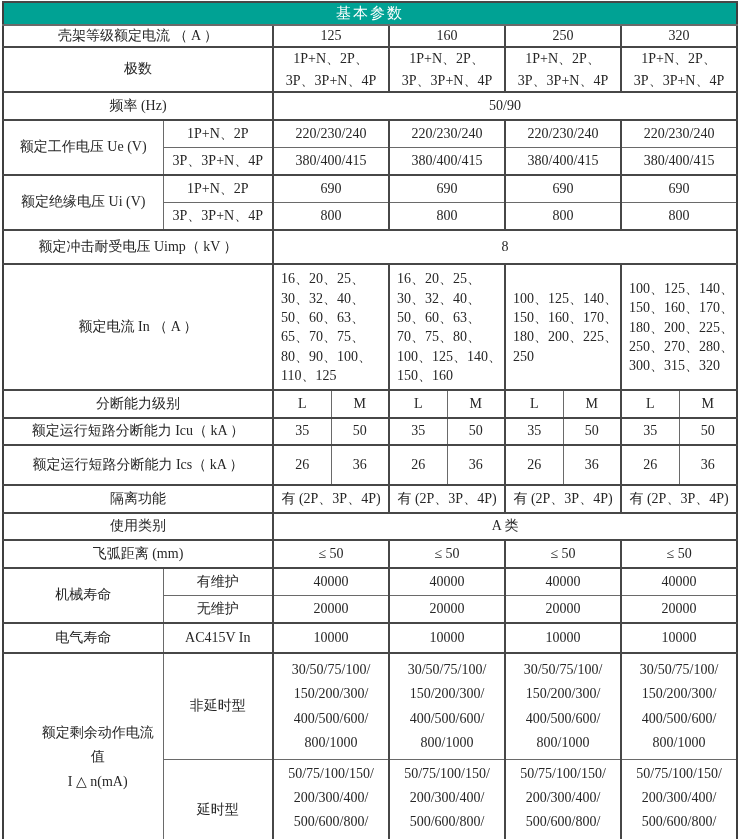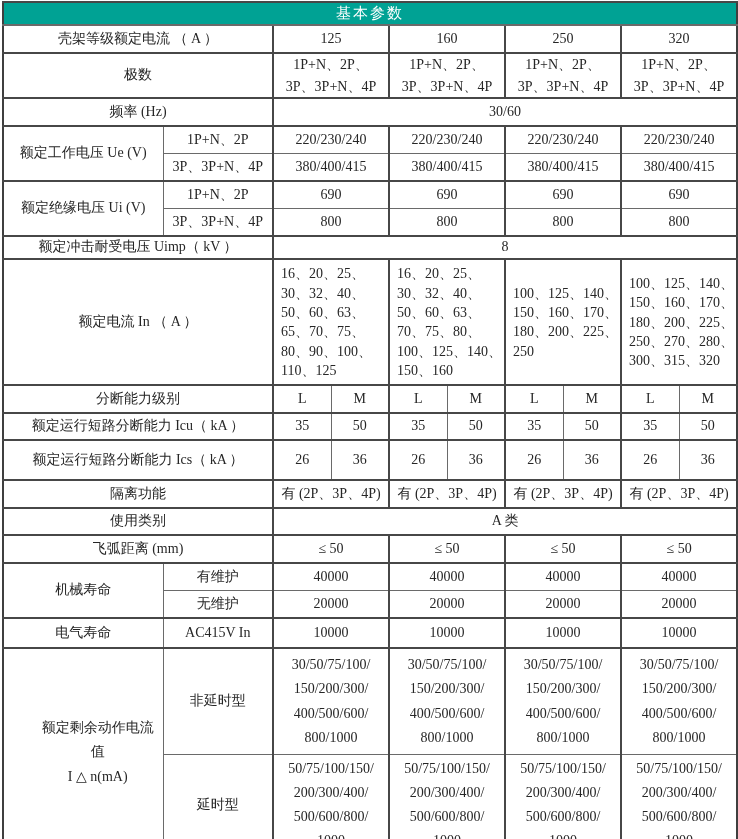--- a/index.html
+++ b/index.html
@@ -63,21 +63,21 @@
         <col style="width:58px">
     <col style="width:58px">
         <col style="width:58px">
   </colgroup>
 
   <tbody>
         <tr class="grp" style="height:23px">
     <td colspan="10" class="head accent-bg" style="background-color: rgb(0, 162, 148);">基本参数</td>
   </tr>
 
-  <tr class="grp" style="height:28px">
+  <tr class="grp" style="height:22px">
     <td colspan="2">壳架等级额定电流 （ A ）</td>
     <td colspan="2" class="vmaj">125</td>
     <td colspan="2" class="vmaj">160</td>
     <td colspan="2" class="vmaj">250</td>
     <td colspan="2" class="vmaj">320</td>
   </tr>
 
   <tr class="grp" style="height:44px">
     <td colspan="2">极数</td>
     <td colspan="2" class="vmaj poles ml">1P+N、2P、
@@ -85,21 +85,21 @@
     <td colspan="2" class="vmaj poles ml">1P+N、2P、
 3P、3P+N、4P</td>
     <td colspan="2" class="vmaj poles ml">1P+N、2P、
 3P、3P+N、4P</td>
     <td colspan="2" class="vmaj poles ml">1P+N、2P、
 3P、3P+N、4P</td>
   </tr>
 
   <tr class="grp" style="height:28px">
     <td colspan="2">频率 (Hz)</td>
-    <td colspan="8" class="vmaj">30/60</td>
+    <td colspan="8" class="vmaj">50/90</td>
   </tr>
 
   <tr class="grp" style="height:27px">
     <td rowspan="2">额定工作电压 Ue (V)</td>
     <td>1P+N、2P</td>
     <td colspan="2" class="vmaj">220/230/240</td>
     <td colspan="2" class="vmaj">220/230/240</td>
     <td colspan="2" class="vmaj">220/230/240</td>
     <td colspan="2" class="vmaj">220/230/240</td>
   </tr>
@@ -120,21 +120,21 @@
     <td colspan="2" class="vmaj">690</td>
   </tr>
   <tr style="height:28px">
     <td>3P、3P+N、4P</td>
     <td colspan="2" class="vmaj">800</td>
     <td colspan="2" class="vmaj">800</td>
     <td colspan="2" class="vmaj">800</td>
     <td colspan="2" class="vmaj">800</td>
   </tr>
 
-  <tr class="grp" style="height:23px">
+  <tr class="grp" style="height:34px">
     <td colspan="2">额定冲击耐受电压 Uimp（ kV ）</td>
     <td colspan="8" class="vmaj">8</td>
   </tr>
 
   <tr class="grp" style="height:122px">
     <td colspan="2">额定电流 In （ A ）</td>
     <td colspan="2" class="vmaj list ml">16、20、25、
 30、32、40、
 50、60、63、
 65、70、75、

